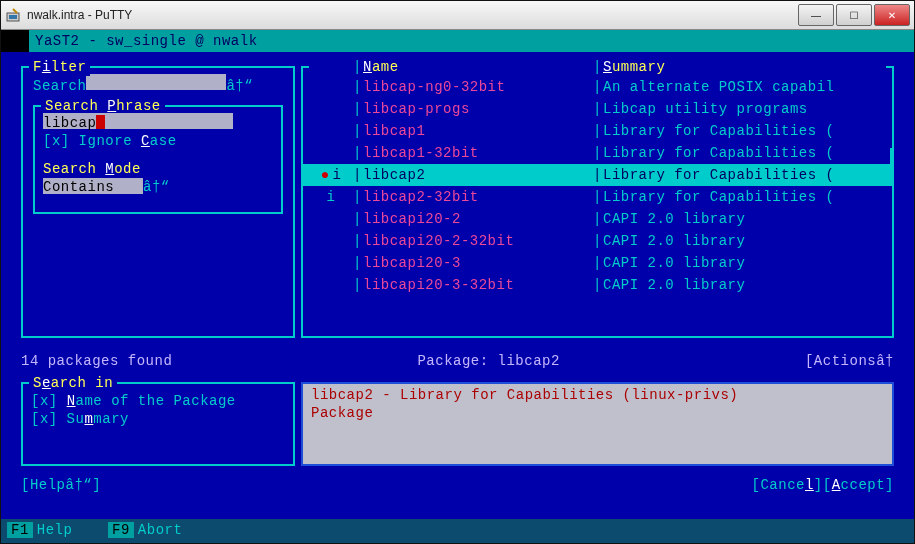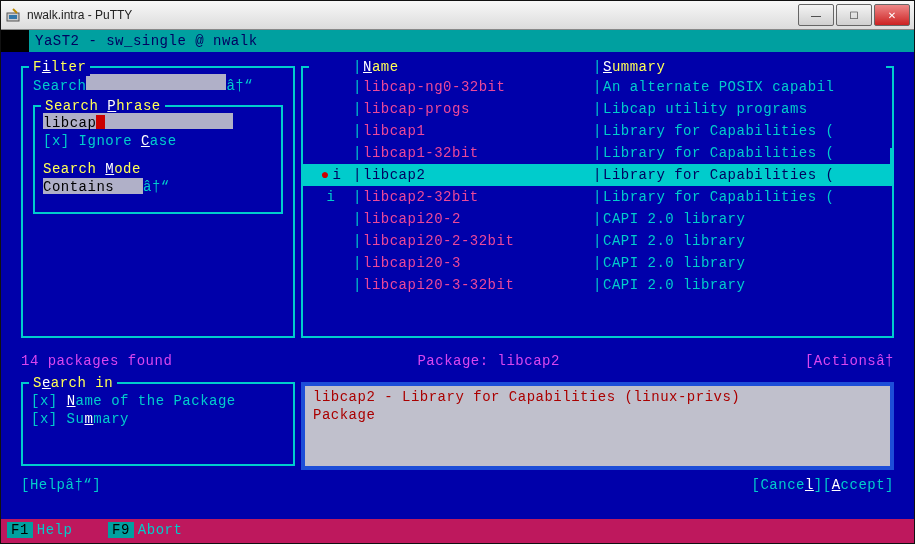--- a/index.html
+++ b/index.html
@@ -65,21 +65,21 @@
   .tui-body {
     background: #0000aa;
     position: absolute;
     top: 22px; left: 0; right: 0; bottom: 22px;
     color: #00cccc;
   }
   .footer-strip {
     position: absolute;
     bottom: 0; left: 0; right: 0;
     height: 20px;
-    background: #be185d;
+    background: #0c4a6e;
     color: #00cccc;
     padding: 2px 6px;
   }
   .footer-strip .key {
     background: #00a0a0;
     color: #000;
     padding: 0 4px;
     margin-right: 4px;
   }
   .cyan { color: #00cccc; }
@@ -171,35 +171,35 @@
   .pkg-row.selected {
     background:#00cccc;
   }
   .pkg-row.selected .nm, .pkg-row.selected .sm, .pkg-row.selected .sep, .pkg-row.selected .st {
     color:#000060;
   }
   .sel-dot { color:#cc0000; margin-right:-6px;}
   .pkg-footer-line {
     position:absolute; left:20px; right:20px; top:300px;
     display:flex; justify-content:space-between;
-    color:#d946ef;
+    color:#c4b5fd;
   }
   .searchin-panel {
     position:absolute; left:20px; top:330px; width:270px; height:80px;
     border:2px solid #00cccc;
   }
   .searchin-panel .title {
     position:absolute; top:-10px; left:6px; background:#0000aa; padding:0 4px;
     color:#ffff55;
   }
   .searchin-panel .title .u { color:#fff; text-decoration:underline;}
   .searchin-inner { padding:8px 8px; }
   .desc-panel {
     position:absolute; left:300px; right:20px; top:330px; height:80px;
-    border:4px solid #1d4ed8;
+    border:2px solid #1d4ed8;
     background:#c0c0cc;
   }
   .desc-inner {
     padding:2px 8px;
     color:#aa0000;
     background:#c0c0cc;
     height:100%;
     box-sizing:border-box;
   }
   .bottom-buttons {

